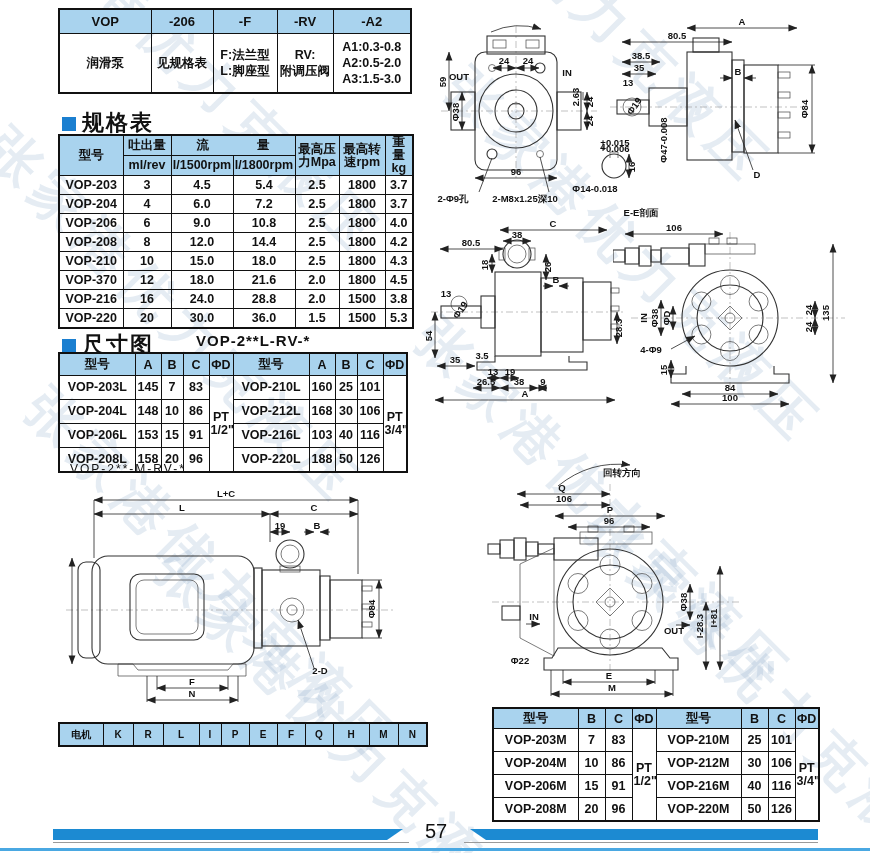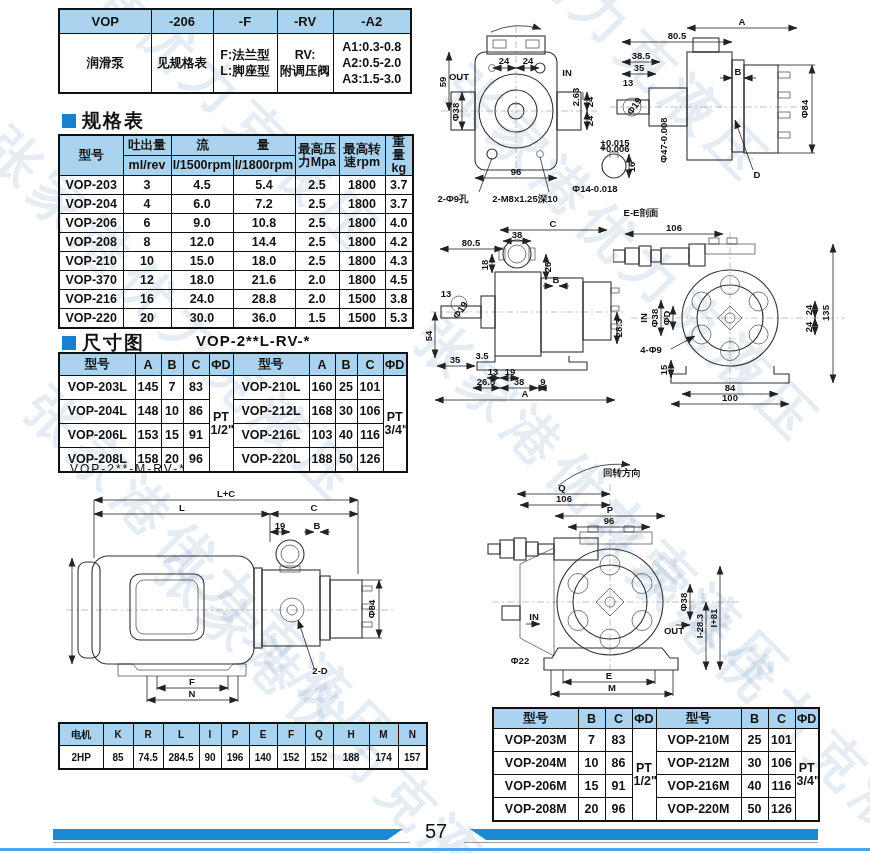--- a/index.html
+++ b/index.html
@@ -14,21 +14,21 @@
   .spec{left:58px;top:134px;width:354px;font-size:12.5px}
   .spec th{height:19px;line-height:13px}
   .spec td{height:18px}
   .spread{display:flex;justify-content:space-around}
   .dims{left:58px;top:352px;width:348px;font-size:12.5px}
   .dims th{height:21px}.dims td{height:23px;line-height:13px}
   .motor{left:58px;top:722px;width:368px;font-size:10px}
   .motor th{height:21px}.motor td{height:22px}
   .dimsm{left:492px;top:707px;width:326px;font-size:12.5px}
   .dimsm th{height:19px}.dimsm td{height:22px;line-height:13px}
-  .sec-title{position:absolute;font-size:19px;font-weight:bold;z-index:1;letter-spacing:2px}
+  .sec-title{position:absolute;font-size:22px;font-weight:bold;z-index:1;letter-spacing:2px}
   .sq{display:inline-block;width:14px;height:14px;margin-right:6px;vertical-align:-1px}
   .sub-title{position:absolute;font-size:15px;font-weight:bold;z-index:1;letter-spacing:1px}
   .m-title{position:absolute;font-size:12px;font-weight:normal;z-index:1;letter-spacing:2px}
   .bar{position:absolute;height:11px;z-index:1}
   .bar-u{position:absolute;height:1px;background:#9a9a9a;z-index:1}
   .pagenum{position:absolute;font-size:20px;z-index:1;text-align:center}
   .bline{position:absolute;height:3px;z-index:1}
   svg.dw{position:absolute;z-index:1}
   .dw .o{fill:none;stroke:#333;stroke-width:1.1}
   .dw .o2{fill:none;stroke:#444;stroke-width:.7}
@@ -326,34 +326,20 @@
         <th>P</th>
         <th>E</th>
         <th>F</th>
         <th>Q</th>
         <th>H</th>
         <th>M</th>
         <th>N</th>
       </tr>
     </thead>
     <tbody>
-        <tr>
-          <td>2HP</td>
-          <td>85</td>
-          <td>74.5</td>
-          <td>284.5</td>
-          <td>90</td>
-          <td>196</td>
-          <td>140</td>
-          <td>152</td>
-          <td>152</td>
-          <td>188</td>
-          <td>174</td>
-          <td>157</td>
-        </tr>
       </tbody>
   </table>
 
   <table class="t dimsm">
     <colgroup>
         <col style="width:85px">
         <col style="width:27px">
         <col style="width:27px">
         <col style="width:24px">
         <col style="width:85px">

